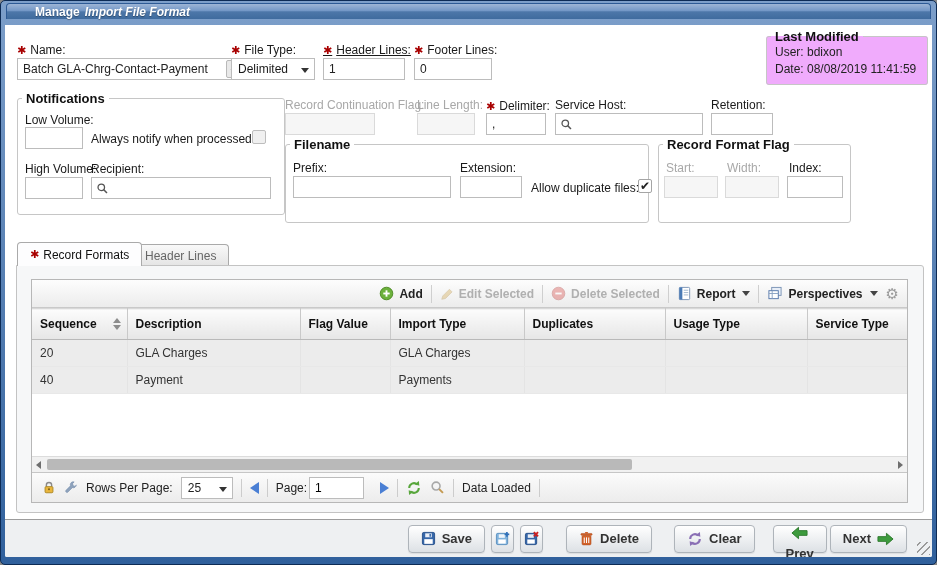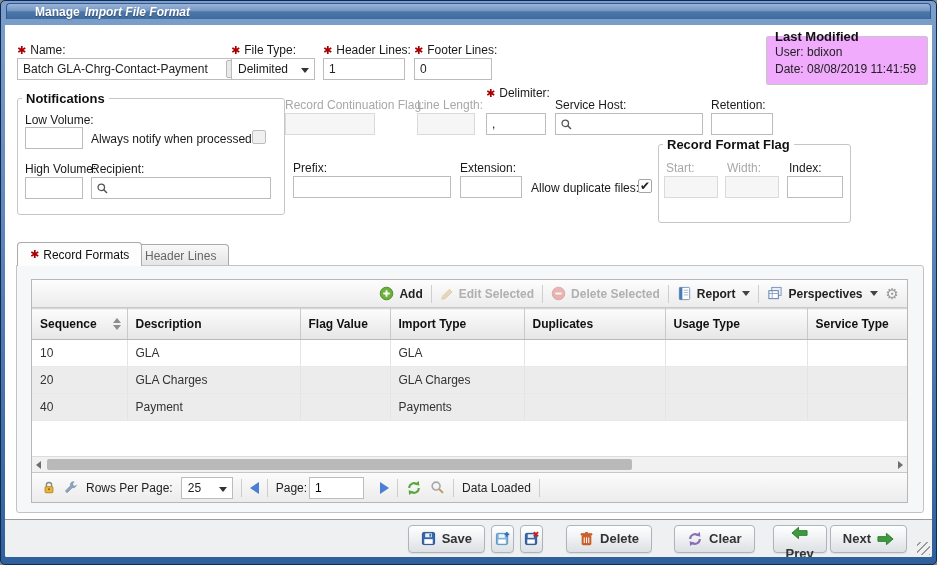--- a/index.html
+++ b/index.html
@@ -173,21 +173,21 @@
           <line x1="2" y1="8" x2="8" y2="8" stroke="#7a7a7a" stroke-width="1.4"></line>
         </svg>
     </span>
 
     <span class="lbl" style="left:226px;top:18px;"><span class="req-mark">✱</span><span>File Type:</span></span>
     <div class="sel" style="left:226px;top:33px;width:84px;">
       <span>Delimited</span>
         <span class="arr"></span>
     </div>
 
-    <span class="lbl" style="left:318px;top:18px;"><span class="req-mark">✱</span><span>Header Lines:</span></span>
+    <span class="lbl" style="left:318px;top:18px;text-decoration:underline;"><span class="req-mark">✱</span><span>Header Lines:</span></span>
     <input class="inp" style="left: 318px; top: 33px; width: 82px;" value="1">
 
     <span class="lbl" style="left:409px;top:18px;"><span class="req-mark">✱</span><span>Footer Lines:</span></span>
     <input class="inp" style="left: 409px; top: 33px; width: 78px;" value="0">
 
     <fieldset style="left:761px;top:4px;width:162px;height:56px;background:#f0abfc;">
       <legend>Last Modified</legend>
       <div style="padding:0 8px 4px;line-height:17px;font-size:12px;color:#222;">
         <div>User: bdixon</div>
         <div>Date: 08/08/2019 11:41:59</div>
@@ -210,34 +210,37 @@
             <circle cx="6.5" cy="6.5" r="4" fill="none" stroke="#555" stroke-width="1.6"></circle>
             <line x1="9.6" y1="9.6" x2="13.5" y2="13.5" stroke="#555" stroke-width="1.9"></line>
           </svg>
         </span>
     </div>
 
     <span class="lbl dis" style="left:280px;top:73px;">Record Continuation Flag:</span>
     <input class="inp dis" style="left: 280px; top: 88px; width: 90px;" disabled="">
     <span class="lbl dis" style="left:412px;top:73px;">Line Length:</span>
     <input class="inp dis" style="left: 412px; top: 88px; width: 58px;" disabled="">
-    <span class="lbl" style="left:481px;top:61px;"><span class="req-mark">✱</span><span>Delimiter:</span></span>
+    <span class="lbl" style="left:481px;top:74px;"><span class="req-mark">✱</span><span>Delimiter:</span></span>
     <input class="inp" style="left: 481px; top: 88px; width: 60px;" value=",">
     <span class="lbl" style="left:550px;top:73px;">Service Host:</span>
     <div class="inp searchfield" style="left:550px;top:88px;width:148px;">
       <span class="icon">
           <svg width="13" height="13" viewBox="0 0 16 16">
             <circle cx="6.5" cy="6.5" r="4" fill="none" stroke="#555" stroke-width="1.6"></circle>
             <line x1="9.6" y1="9.6" x2="13.5" y2="13.5" stroke="#555" stroke-width="1.9"></line>
           </svg>
         </span>
     </div>
     <span class="lbl" style="left:706px;top:73px;">Retention:</span>
     <input class="inp" style="left: 706px; top: 88px; width: 62px;">
 
+    <fieldset style="left:280px;top:112px;width:364px;height:86px;">
+      <legend>Filename</legend>
+    </fieldset>
     <span class="lbl" style="left:288px;top:136px;">Prefix:</span>
     <input class="inp" style="left: 288px; top: 151px; width: 158px;">
     <span class="lbl" style="left:455px;top:136px;">Extension:</span>
     <input class="inp" style="left: 455px; top: 151px; width: 62px;">
     <span class="lbl" style="left:526px;top:156px;">Allow duplicate files:</span>
     <span class="checkbox checked" style="left:633px;top:154px;"></span>
 
     <fieldset style="left:653px;top:112px;width:193px;height:86px;">
       <legend>Record Format Flag</legend>
     </fieldset>
@@ -337,29 +340,20 @@
                   </span></th>
                 <th><span>Description</span></th>
                 <th><span>Flag Value</span></th>
                 <th><span>Import Type</span></th>
                 <th><span>Duplicates</span></th>
                 <th><span>Usage Type</span></th>
                 <th><span>Service Type</span></th>
               </tr>
             </thead>
           <tbody>
-              <tr>
-                <td>10</td>
-                <td>GLA</td>
-                <td></td>
-                <td>GLA</td>
-                <td></td>
-                <td></td>
-                <td></td>
-              </tr>
               <tr class="alt">
                 <td>20</td>
                 <td>GLA Charges</td>
                 <td></td>
                 <td>GLA Charges</td>
                 <td></td>
                 <td></td>
                 <td></td>
               </tr>
               <tr class="alt">

